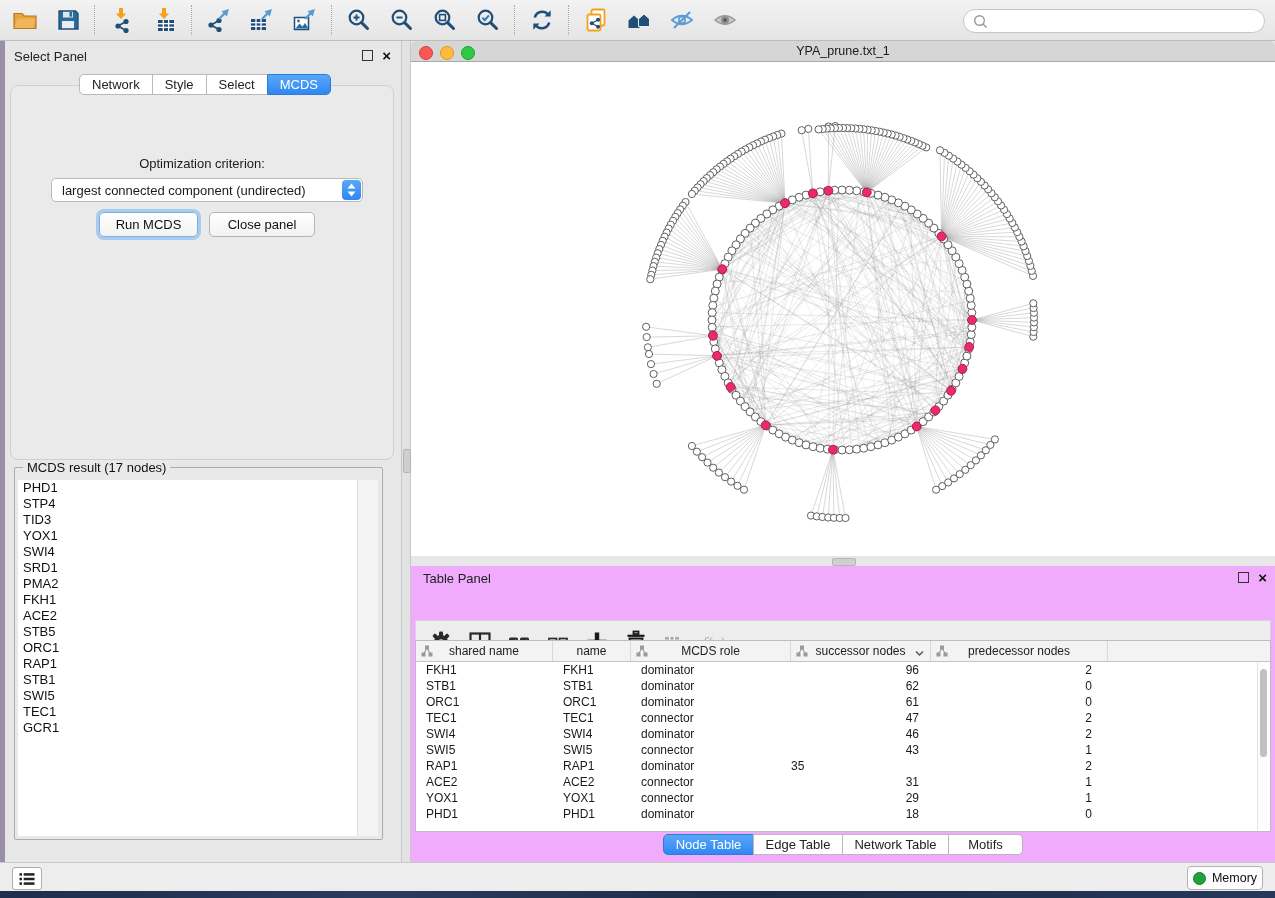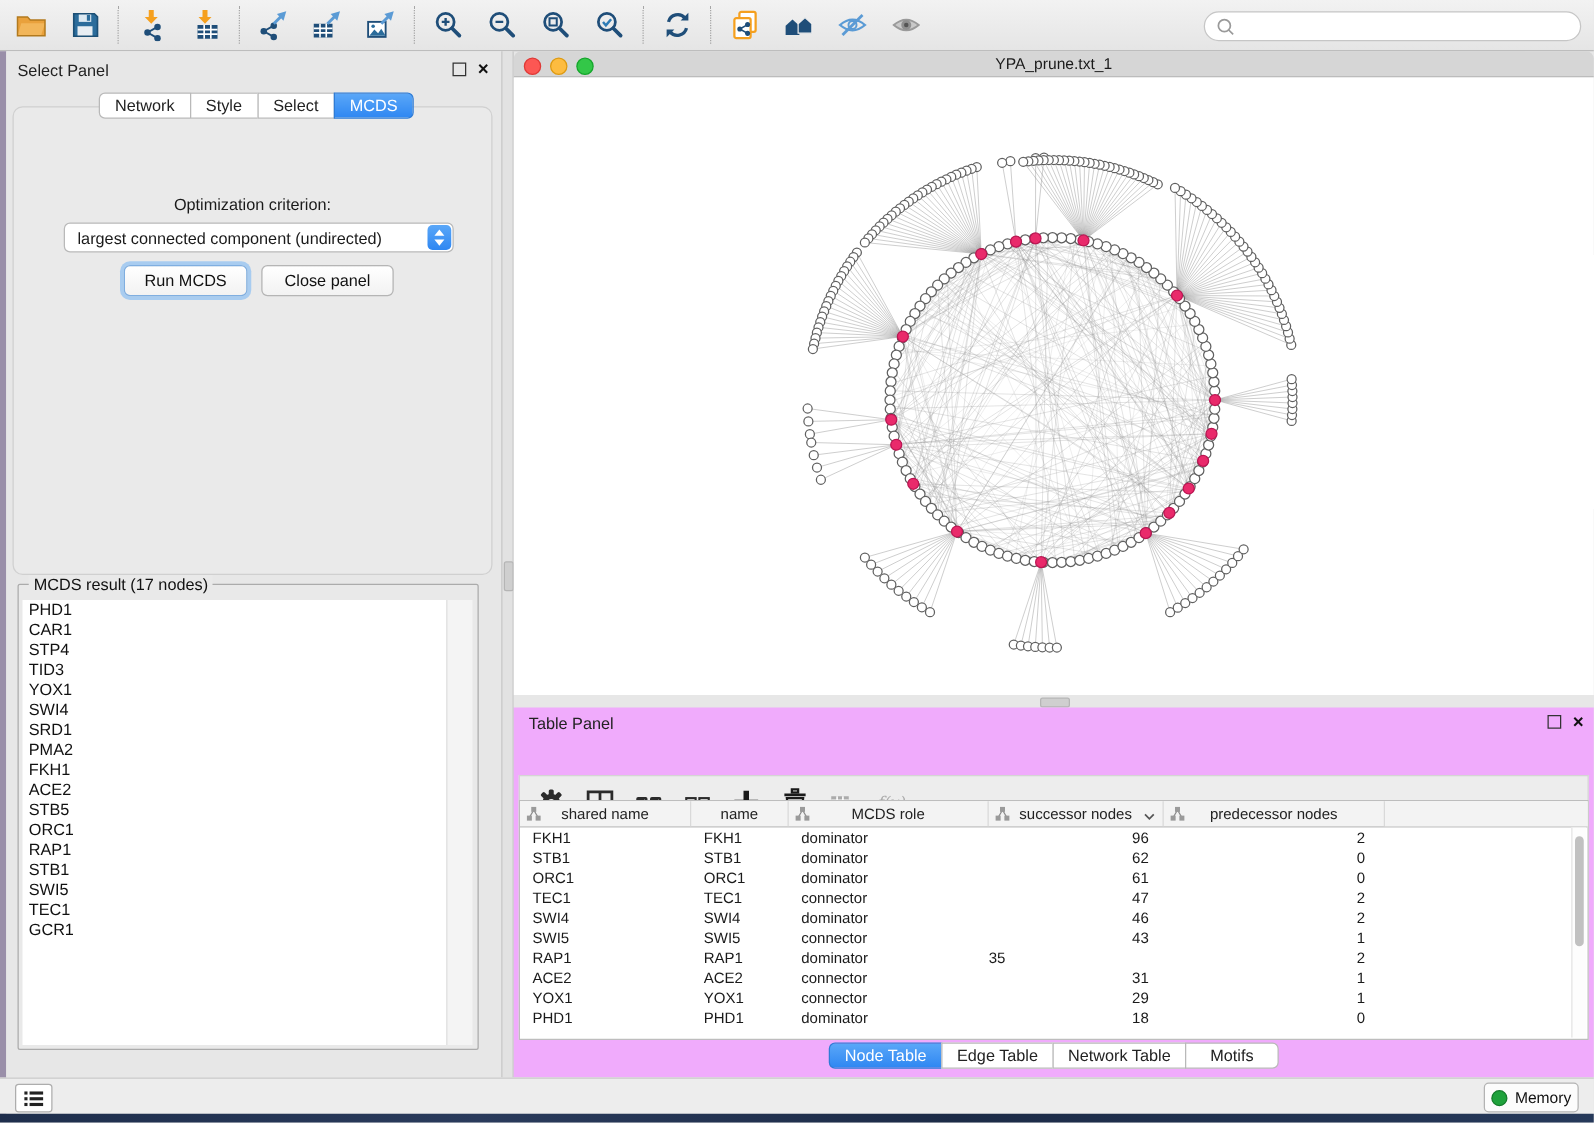--- a/index.html
+++ b/index.html
@@ -315,21 +315,20 @@
         </svg>
       </span>
     </div>
     <div id="run-btn" class="btn">Run MCDS</div>
     <div id="closepanel-btn" class="btn">Close panel</div>
   </div>
   <div id="mcds-fieldset">
     <span id="mcds-legend">MCDS result (17 nodes)</span>
     <div id="mcds-list">
         <div class="mcds-item">PHD1</div>
-        <div class="mcds-item">CAR1</div>
         <div class="mcds-item">STP4</div>
         <div class="mcds-item">TID3</div>
         <div class="mcds-item">YOX1</div>
         <div class="mcds-item">SWI4</div>
         <div class="mcds-item">SRD1</div>
         <div class="mcds-item">PMA2</div>
         <div class="mcds-item">FKH1</div>
         <div class="mcds-item">ACE2</div>
         <div class="mcds-item">STB5</div>
         <div class="mcds-item">ORC1</div>

